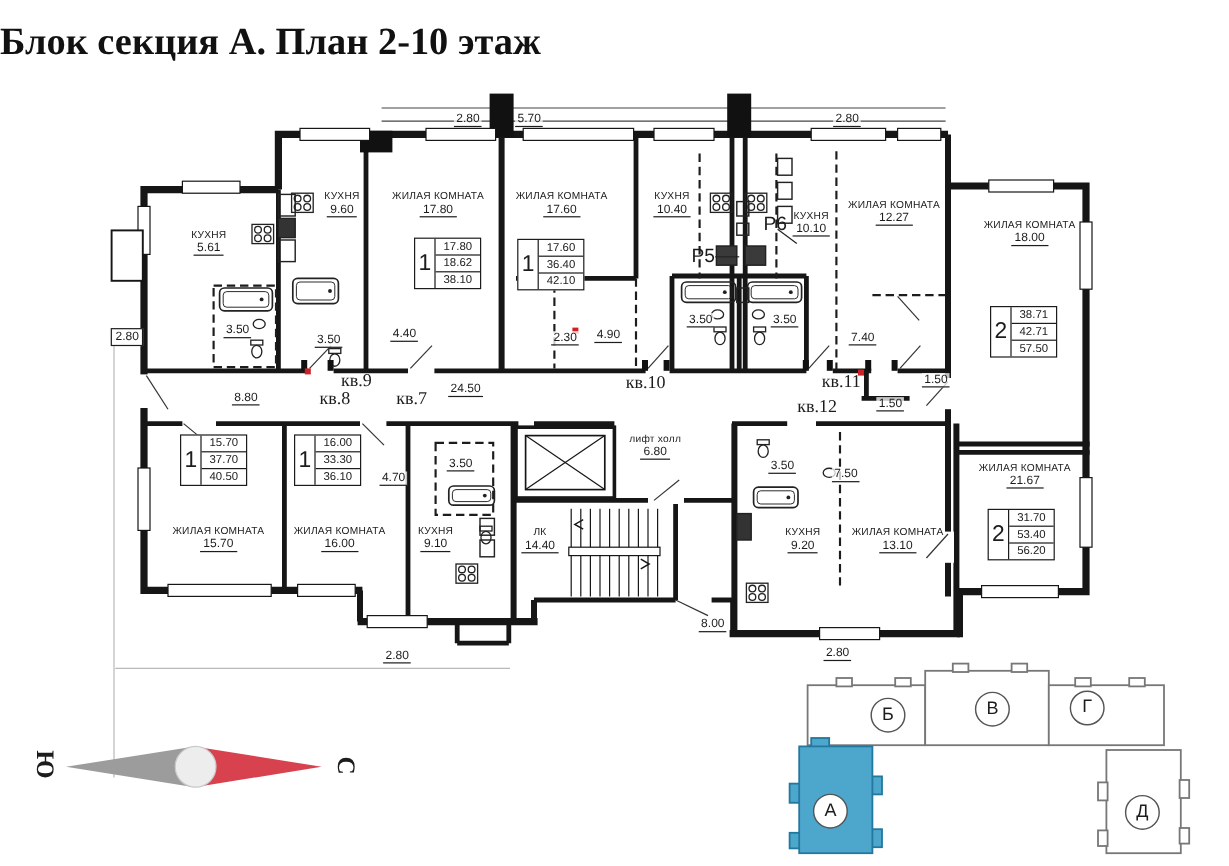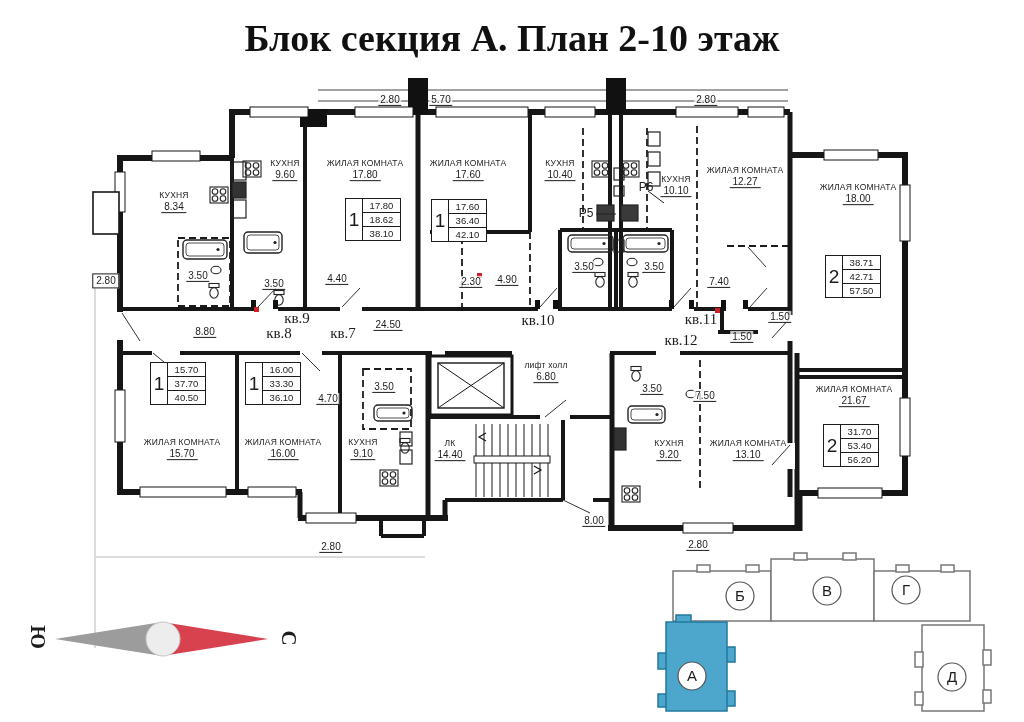--- a/index.html
+++ b/index.html
@@ -1,28 +1,28 @@
 <!DOCTYPE html>
 <html><head>
 <meta charset="utf-8">
 <style>
   html,body{margin:0;padding:0;background:#fff;}
   .stage{position:relative;width:1024px;height:722px;background:#fff;overflow:hidden;
          font-family:"Liberation Sans",sans-serif;color:#1c1c1c;}
-  .title{position:absolute;top:16px;left:0;width:100%;text-align:center;
-         font-family:"Liberation Serif",serif;font-weight:bold;font-size:38px;color:#111;}
+  .title{position:absolute;top:16px;left:0;width:100%;text-align:left;
+         font-family:"Liberation Serif",serif;font-weight:bold;font-size:32px;color:#111;}
   svg.plan{position:absolute;left:0;top:0;}
   .lbl{position:absolute;transform:translate(-50%,-50%);text-align:center;white-space:nowrap;line-height:1.12;}
   .room{display:flex;flex-direction:column;align-items:center;}
   .room .nm{font-size:8.5px;letter-spacing:.2px;}
   .room .ar{font-size:10px;border-bottom:1px solid #1c1c1c;padding:0 3px 0 3px;}
   .dim{font-size:10px;border-bottom:1px solid #1c1c1c;padding:0 2px;background:rgba(255,255,255,.75);}
   .dim.boxed{border:1px solid #1c1c1c;background:#fff;padding:1px 3px;}
   .kv{font-family:"Liberation Serif",serif;font-size:15px;}
-  .riser{font-size:12px;}
+  .riser{font-size:16px;}
   .stamp{position:absolute;display:flex;align-items:stretch;border:1px solid #1c1c1c;background:#fff;}
   .stamp .sn{width:16px;display:flex;align-items:center;justify-content:center;font-size:19px;}
   .stamp .srows{display:flex;flex-direction:column;border-left:1px solid #1c1c1c;}
   .stamp .srows div{width:37px;height:13px;line-height:13px;text-align:center;font-size:9.5px;border-bottom:1px solid #1c1c1c;}
   .stamp .srows div:last-child{border-bottom:none;}
   .compass-letter{font-family:"Liberation Serif",serif;font-weight:bold;font-size:21px;
                   transform:translate(-50%,-50%) rotate(90deg);}
   .scheme-title{font-family:"Liberation Serif",serif;font-weight:bold;font-size:17.5px;}
   .blk-letter{font-size:15px;}
 </style>
@@ -302,21 +302,21 @@
           <circle cx="827" cy="591" r="14"></circle>
           <circle cx="906" cy="590" r="14"></circle>
         <circle cx="692" cy="676" r="14"></circle>
           <circle cx="952" cy="677" r="14"></circle>
       </g>
     </g>
   </svg>
 
   <div class="lbl room" style="left:174px;top:202px">
       <span class="nm">КУХНЯ</span>
-      <span class="ar">8.34</span>
+      <span class="ar">5.61</span>
     </div>
   <div class="lbl room" style="left:285px;top:170px">
       <span class="nm">КУХНЯ</span>
       <span class="ar">9.60</span>
     </div>
   <div class="lbl room" style="left:365px;top:170px">
       <span class="nm">ЖИЛАЯ КОМНАТА</span>
       <span class="ar">17.80</span>
     </div>
   <div class="lbl room" style="left:468px;top:170px">

